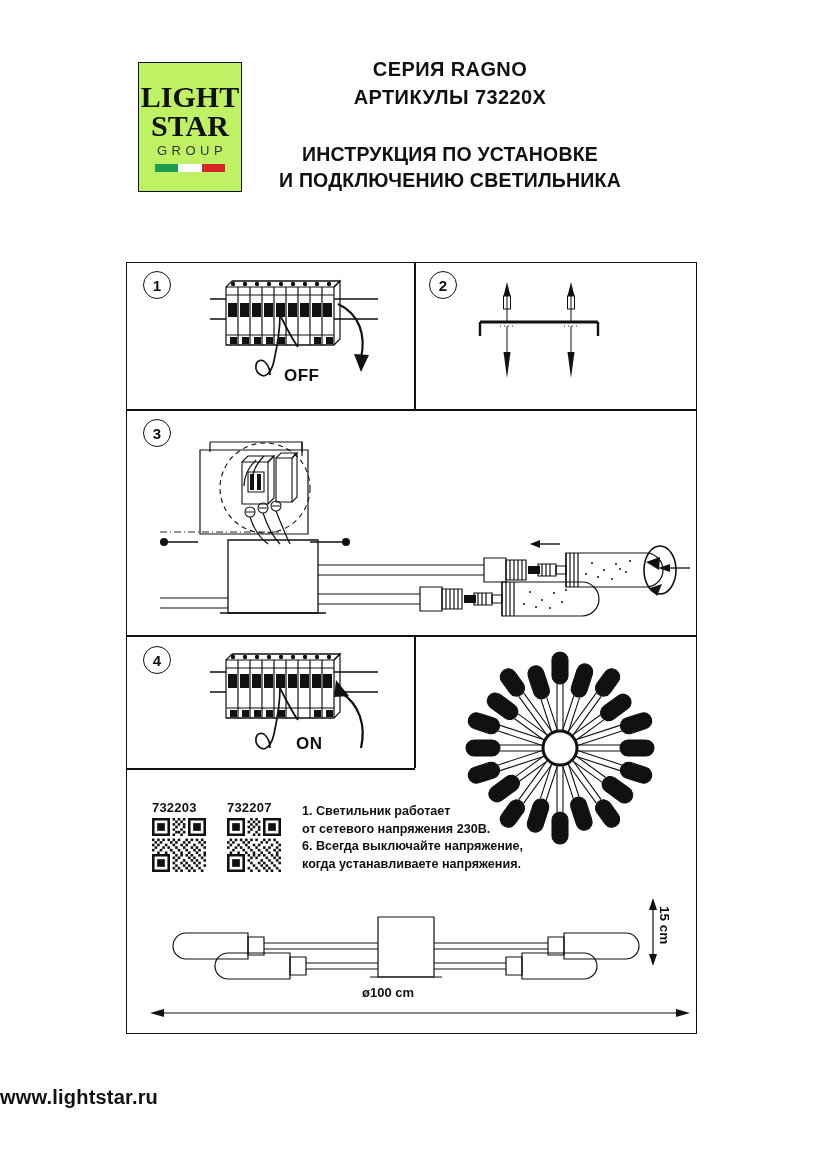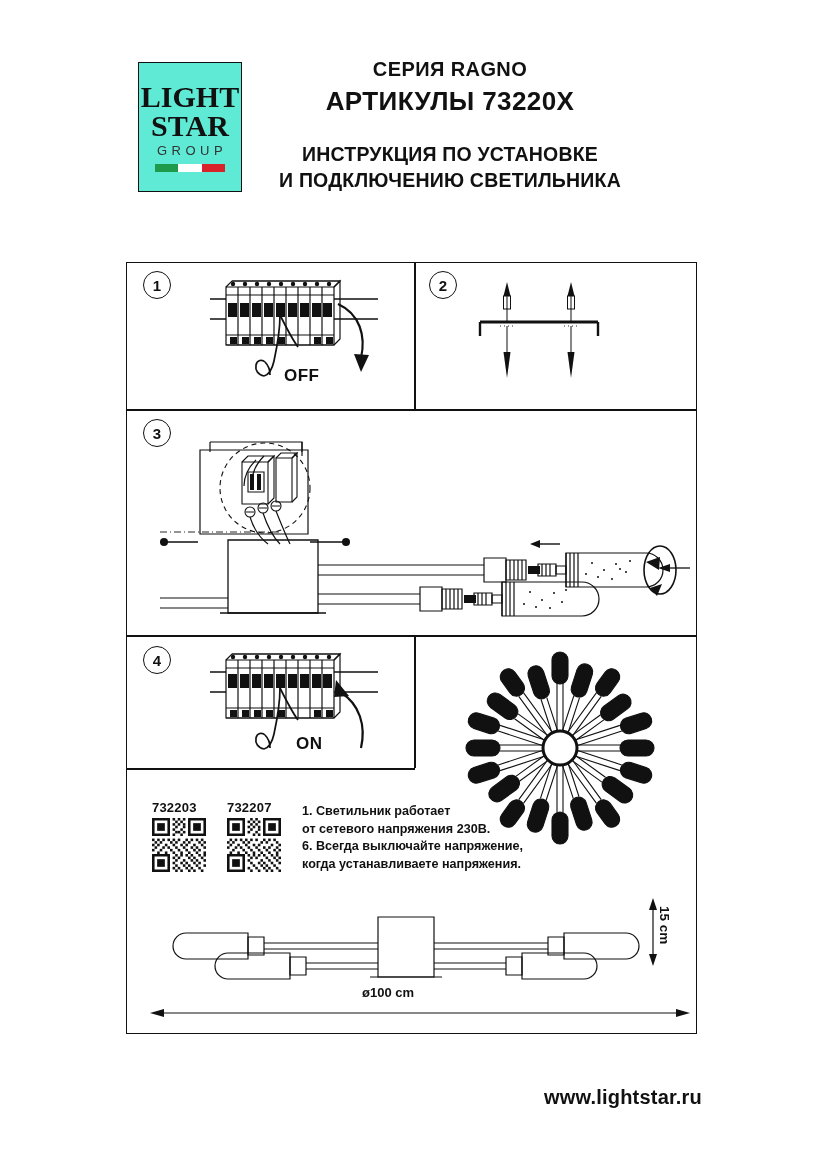--- a/index.html
+++ b/index.html
@@ -1,30 +1,30 @@
 <!DOCTYPE html>
 <html><head>
 <meta charset="utf-8">
 <style>
   html,body{margin:0;padding:0;background:#fff;}
   body{width:826px;height:1169px;position:relative;font-family:"Liberation Sans",sans-serif;color:#111;overflow:hidden;}
   .page{position:absolute;left:0;top:0;width:826px;height:1169px;}
 
   
-  .logo-box{position:absolute;left:138px;top:62px;width:104px;height:130px;border:1.5px solid #111;background:#5eead4;
+  .logo-box{position:absolute;left:138px;top:62px;width:104px;height:130px;border:1.5px solid #111;background:#bef264;
             display:flex;flex-direction:column;align-items:center;justify-content:center;box-sizing:border-box;}
   .logo-l1,.logo-l2{font-family:"Liberation Serif",serif;font-weight:700;font-size:30px;line-height:28px;letter-spacing:0px;color:#111;}
   .logo-l2{margin-top:1px;}
   .logo-l3{font-family:"Liberation Sans",sans-serif;font-size:13px;letter-spacing:4.5px;color:#333;margin-top:3px;margin-left:4px;}
   .flag{width:70px;height:8px;display:flex;margin-top:6px;}
   .flag i{flex:1;display:block;}
 
   .hdr{position:absolute;right:126px;text-align:center;width:500px;}
   .hdr-l1{top:58px;font-size:20px;font-weight:700;letter-spacing:.4px;}
-  .hdr-l2{top:86px;font-size:26px;font-weight:700;letter-spacing:.4px;}
+  .hdr-l2{top:86px;font-size:20px;font-weight:700;letter-spacing:.4px;}
   .hdr-l3{top:142px;font-size:19.5px;font-weight:700;letter-spacing:.2px;}
   .hdr-l4{top:168px;font-size:19.5px;font-weight:700;letter-spacing:.2px;}
 
   
   .frame{position:absolute;left:126px;top:262px;width:571px;height:772px;border:1.6px solid #111;box-sizing:border-box;}
   .divider-h{position:absolute;background:#111;height:1.6px;}
   .divider-v{position:absolute;background:#111;width:1.6px;}
 
   .stepnum{position:absolute;width:26px;height:26px;border:1.6px solid #111;border-radius:50%;
            display:flex;align-items:center;justify-content:center;font-size:15px;font-weight:700;}
@@ -32,21 +32,21 @@
   .cap{position:absolute;font-size:17px;font-weight:700;letter-spacing:.5px;}
 
   
   .qr-label{position:absolute;font-size:13px;font-weight:700;letter-spacing:.2px;}
   .qr{position:absolute;width:54px;height:54px;}
   .notes{position:absolute;left:302px;top:803px;width:260px;font-size:12.6px;line-height:17.6px;font-weight:600;color:#111;}
 
   .dimtext{position:absolute;font-size:13px;font-weight:700;}
   .dimtext-v{position:absolute;font-size:13.5px;font-weight:700;transform:rotate(90deg);transform-origin:left top;white-space:nowrap;}
 
-  .footer{position:absolute;left:0;top:1086px;width:702px;text-align:right;font-size:20px;font-weight:700;letter-spacing:.2px;}
+  .footer{position:absolute;left:0;top:1086px;width:702px;text-align:left;font-size:20px;font-weight:700;letter-spacing:.2px;}
 
   svg{display:block;}
   .ln{stroke:#111;fill:none;}
 </style>
 </head>
 <body>
 
 <div class="page">
 
   <div class="logo-box">

